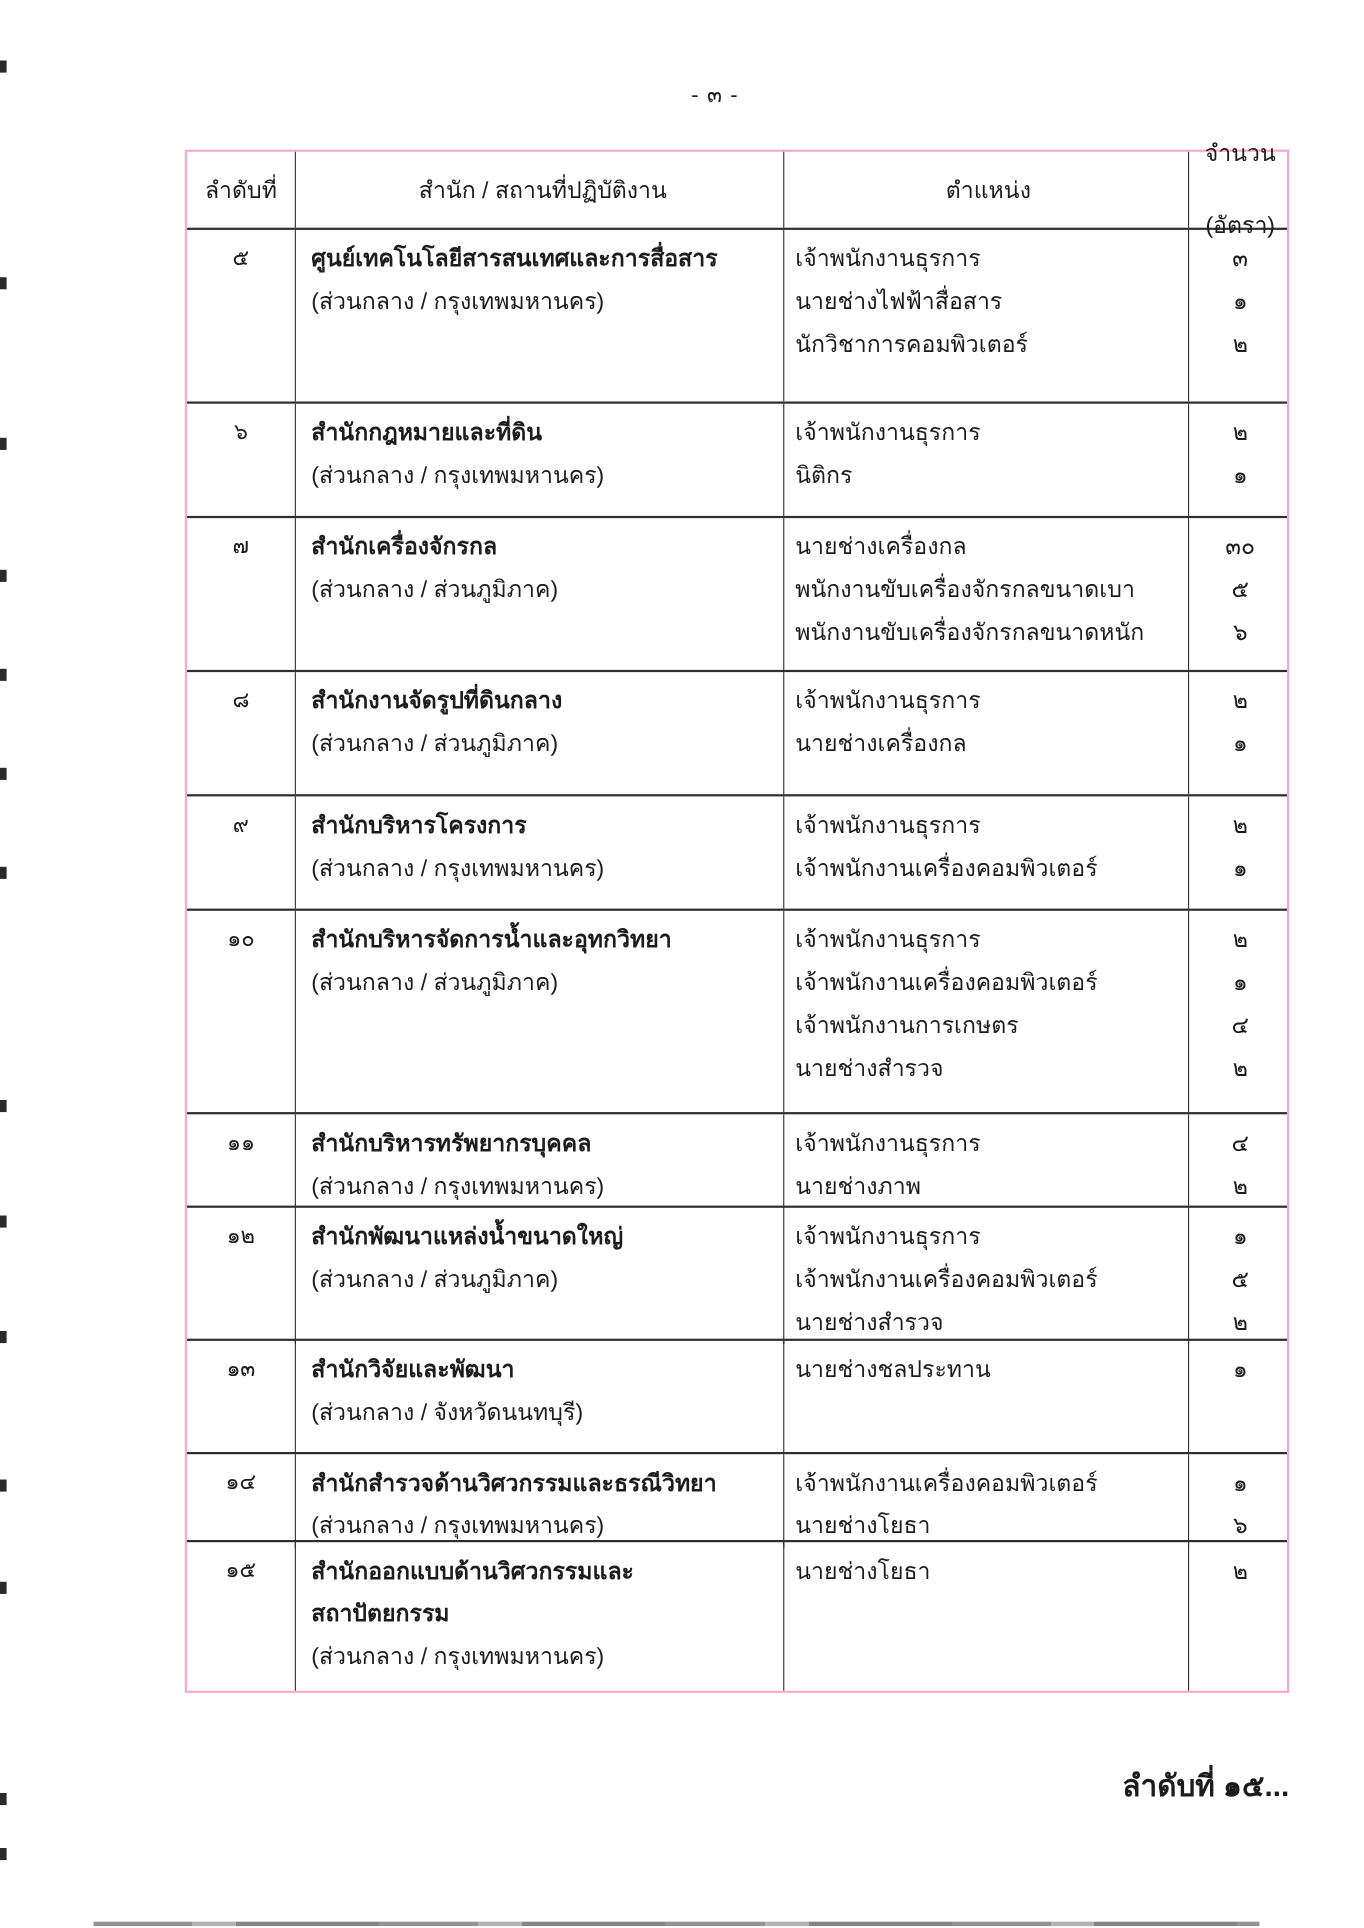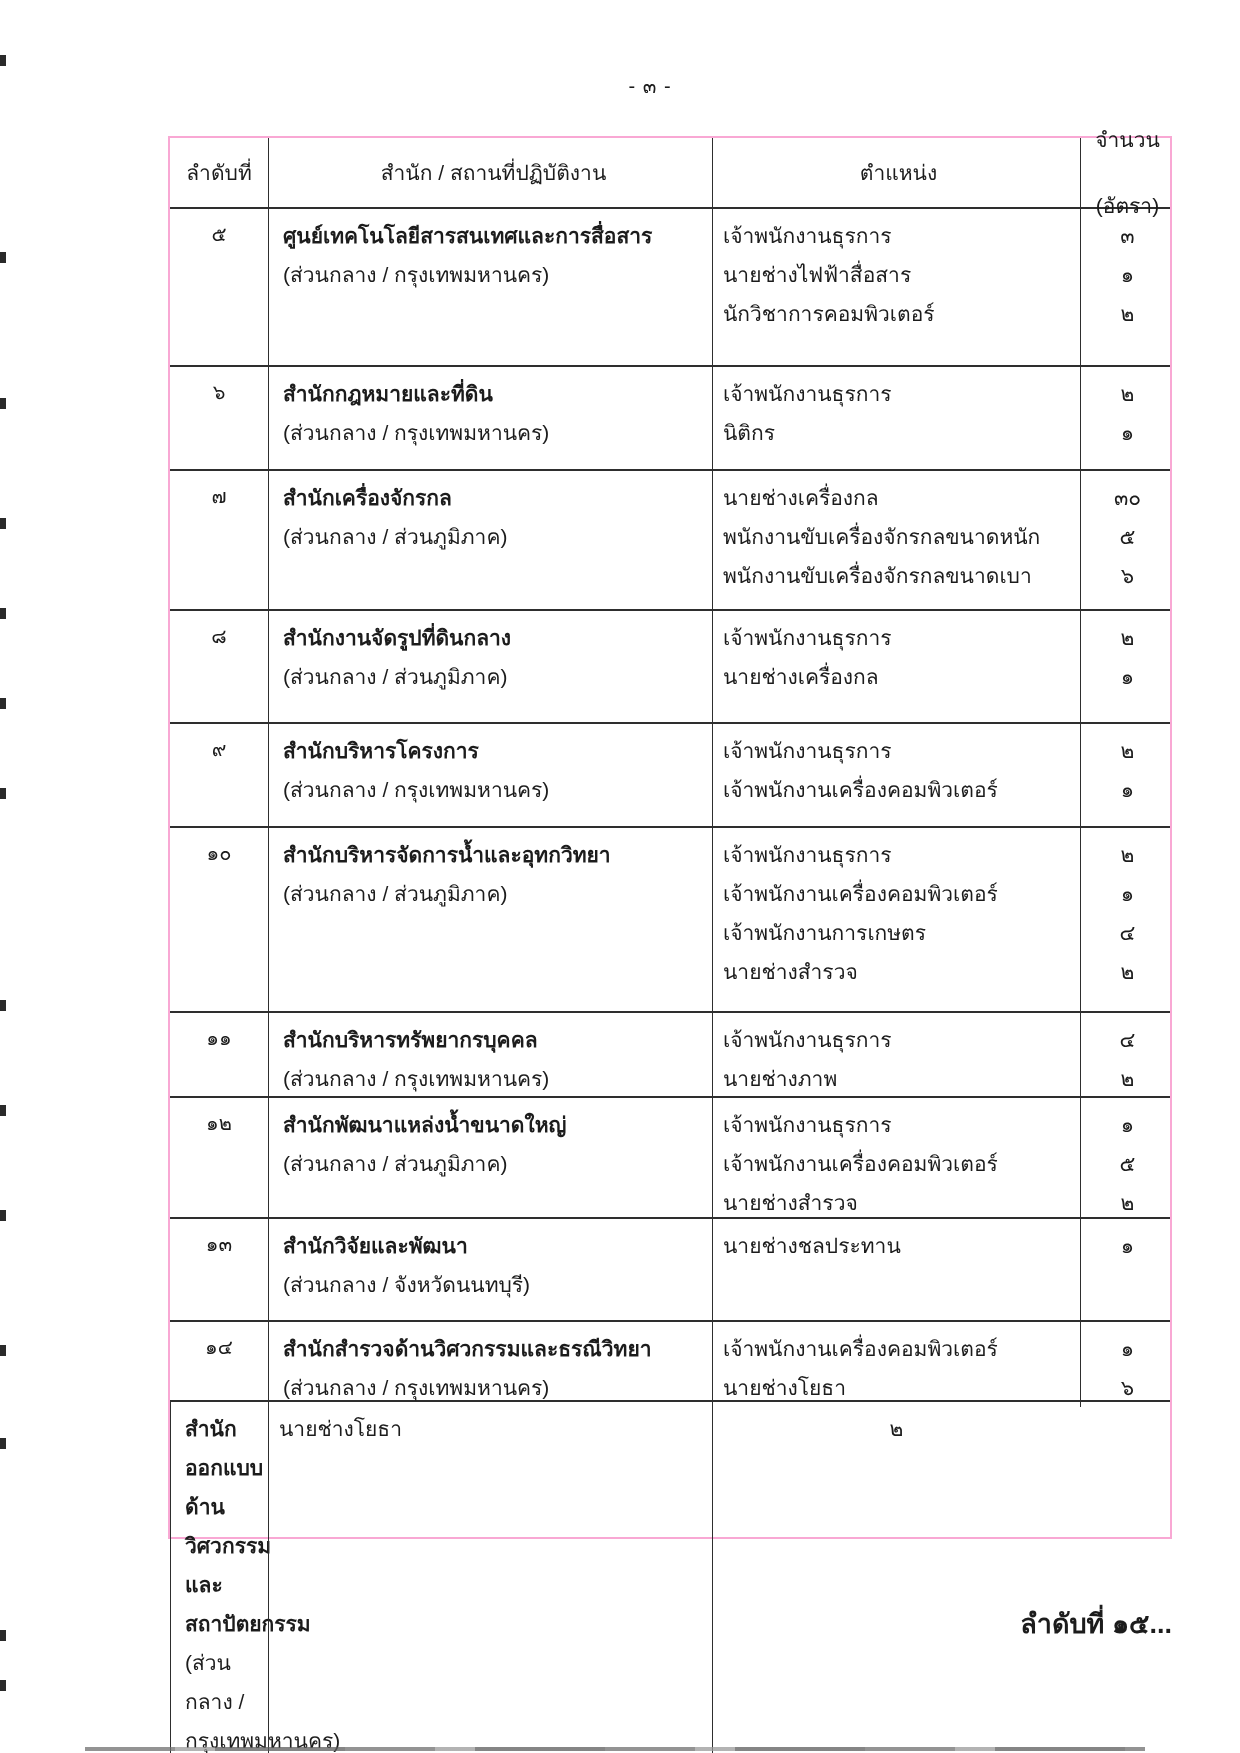--- a/index.html
+++ b/index.html
@@ -95,22 +95,22 @@
   </div>
 
   <div class="t-row" style="height:140px">
     <div class="cell c1">๗</div>
     <div class="cell c2">
       <div class="line bold">สำนักเครื่องจักรกล</div>
       <div class="line">(ส่วนกลาง / ส่วนภูมิภาค)</div>
     </div>
     <div class="cell c3">
       <div class="line">นายช่างเครื่องกล</div>
+      <div class="line">พนักงานขับเครื่องจักรกลขนาดเบา</div>
       <div class="line">พนักงานขับเครื่องจักรกลขนาดหนัก</div>
-      <div class="line">พนักงานขับเครื่องจักรกลขนาดเบา</div>
     </div>
     <div class="cell c4">
       <div class="line">๓๐</div>
       <div class="line">๕</div>
       <div class="line">๖</div>
     </div>
   </div>
 
   <div class="t-row" style="height:113px">
     <div class="cell c1">๘</div>
@@ -222,20 +222,21 @@
       <div class="line">เจ้าพนักงานเครื่องคอมพิวเตอร์</div>
       <div class="line">นายช่างโยธา</div>
     </div>
     <div class="cell c4">
       <div class="line">๑</div>
       <div class="line">๖</div>
     </div>
   </div>
 
   <div class="t-row" style="height:137px">
+    <div class="cell c1">๑๕</div>
     <div class="cell c2">
       <div class="line bold">สำนักออกแบบด้านวิศวกรรมและ</div>
       <div class="line bold">สถาปัตยกรรม</div>
       <div class="line">(ส่วนกลาง / กรุงเทพมหานคร)</div>
     </div>
     <div class="cell c3">
       <div class="line">นายช่างโยธา</div>
     </div>
     <div class="cell c4">
       <div class="line">๒</div>

